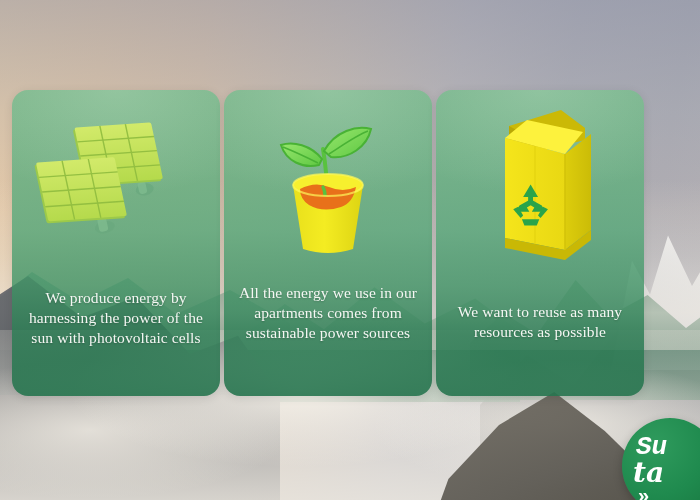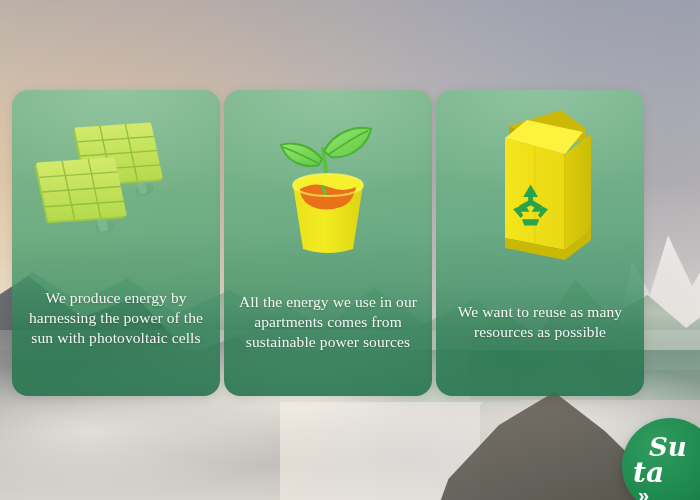--- a/index.html
+++ b/index.html
@@ -166,21 +166,21 @@
     font-size: 15.5px;
     line-height: 1.28;
     text-align: center;
     padding: 0 12px 16px;
     letter-spacing: 0.1px;
     text-shadow: 0 1px 2px rgba(0,0,0,0.22);
     width: 100%;
     box-sizing: border-box;
   }
   .card-1 .card-text { margin-top: 8px; }
-  .card-2 .card-text { margin-top: 12px; }
+  .card-2 .card-text { margin-top: 3px; }
   .card-3 .card-text { margin-top: 22px; }
 
   
   .badge {
     position: absolute;
     right: -18px;
     bottom: -14px;
     width: 96px;
     height: 96px;
     border-radius: 50%;
@@ -188,21 +188,21 @@
     box-shadow: 0 3px 10px rgba(0,0,0,0.22);
     overflow: hidden;
   }
   .badge-line1, .badge-line2 {
     position: absolute;
     color: #ffffff;
     font-family: "DejaVu Serif", "Liberation Serif", serif;
     font-style: italic;
     font-weight: 700;
   }
-  .badge-line1 { left: 27px; top: 14px; font-size: 26px; }
+  .badge-line1 { left: 14px; top: 14px; font-size: 26px; font-family: Liberation Mono, monospace; }
   .badge-line2 { left: 11px; top: 38px; font-size: 28px; }
   .badge-chevron {
     position: absolute;
     left: 16px; top: 66px;
     color: #ffffff;
     font-size: 20px;
     font-weight: 700;
     letter-spacing: -3px;
     font-family: "Liberation Sans", sans-serif;
   }

